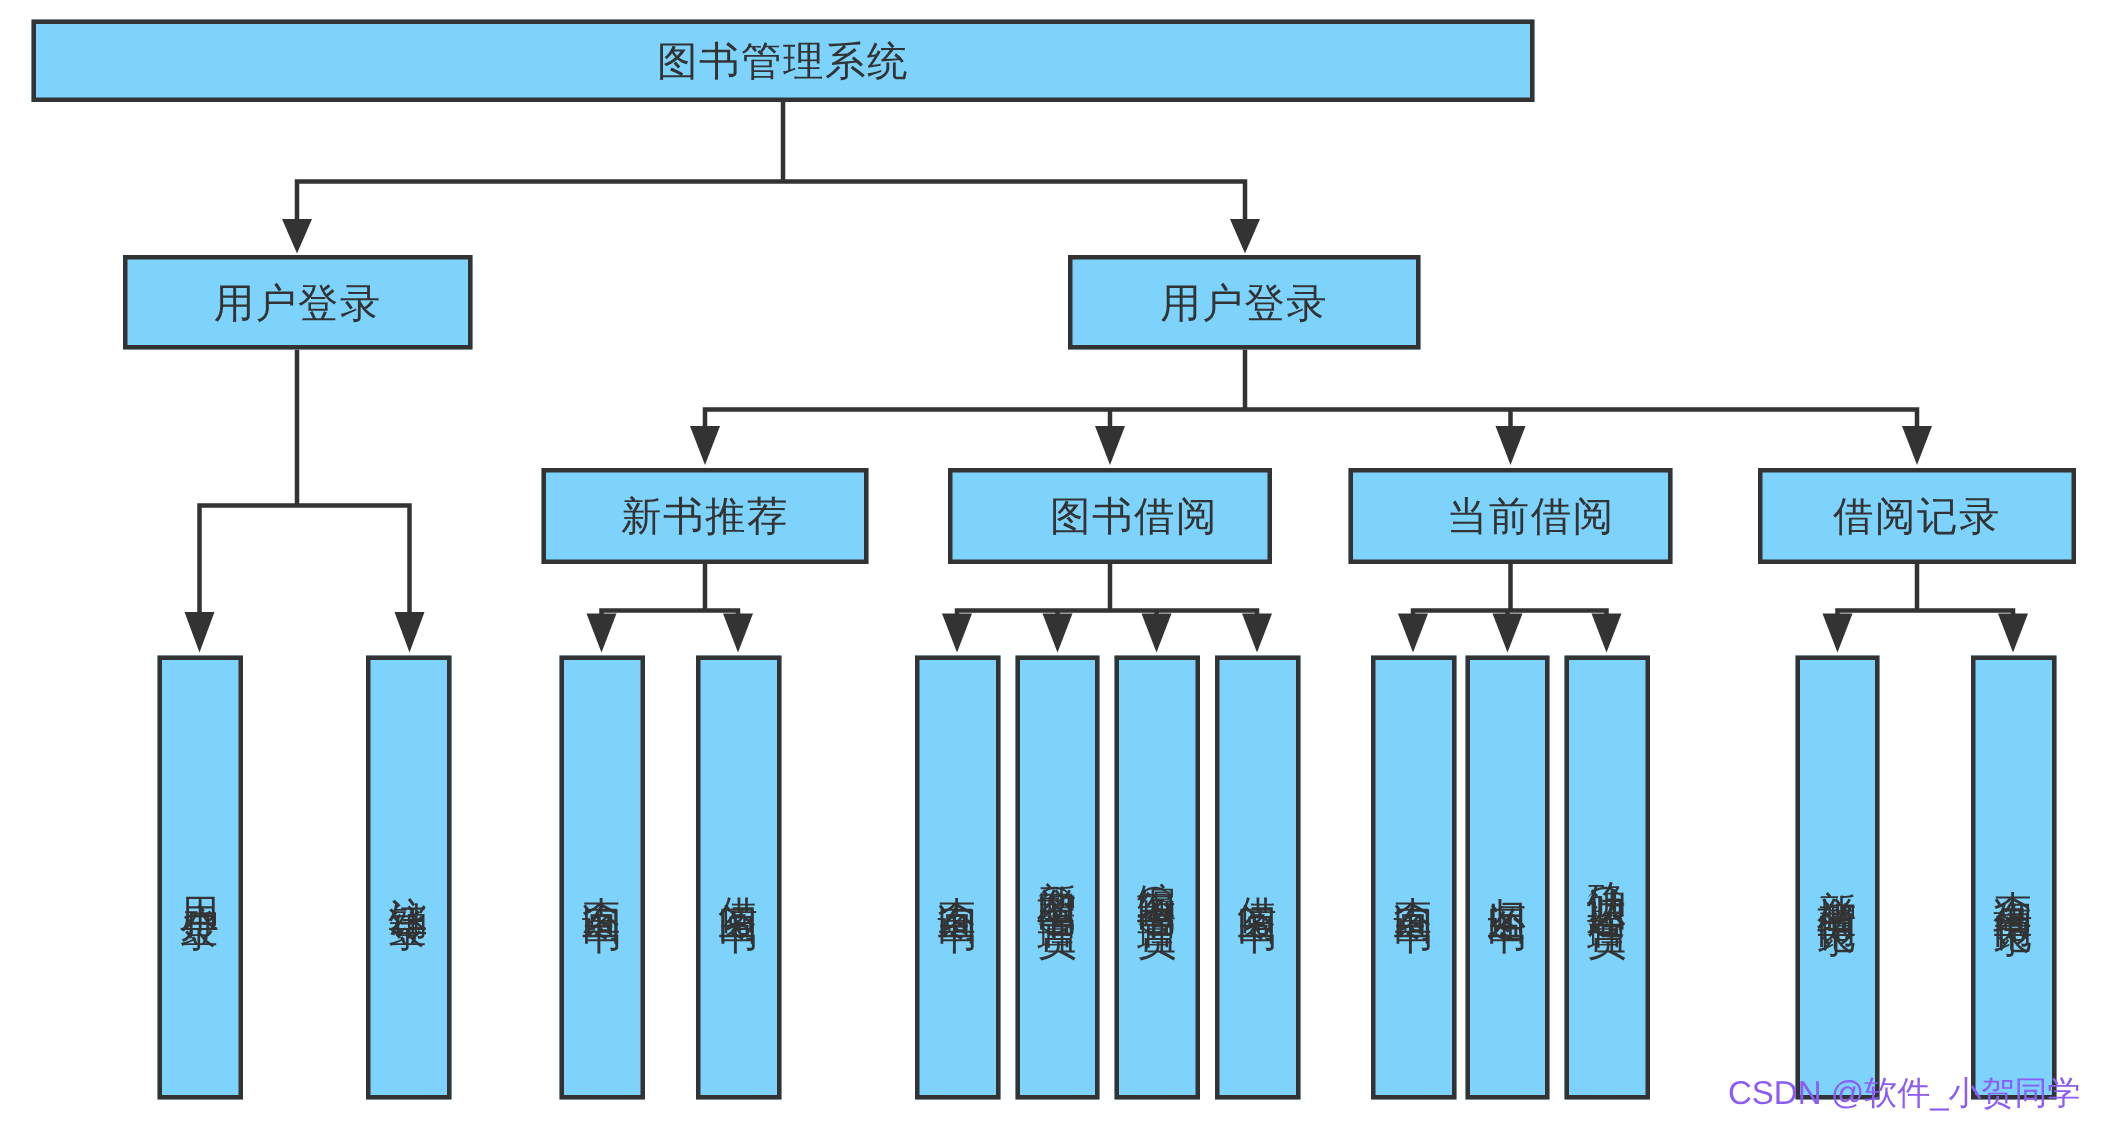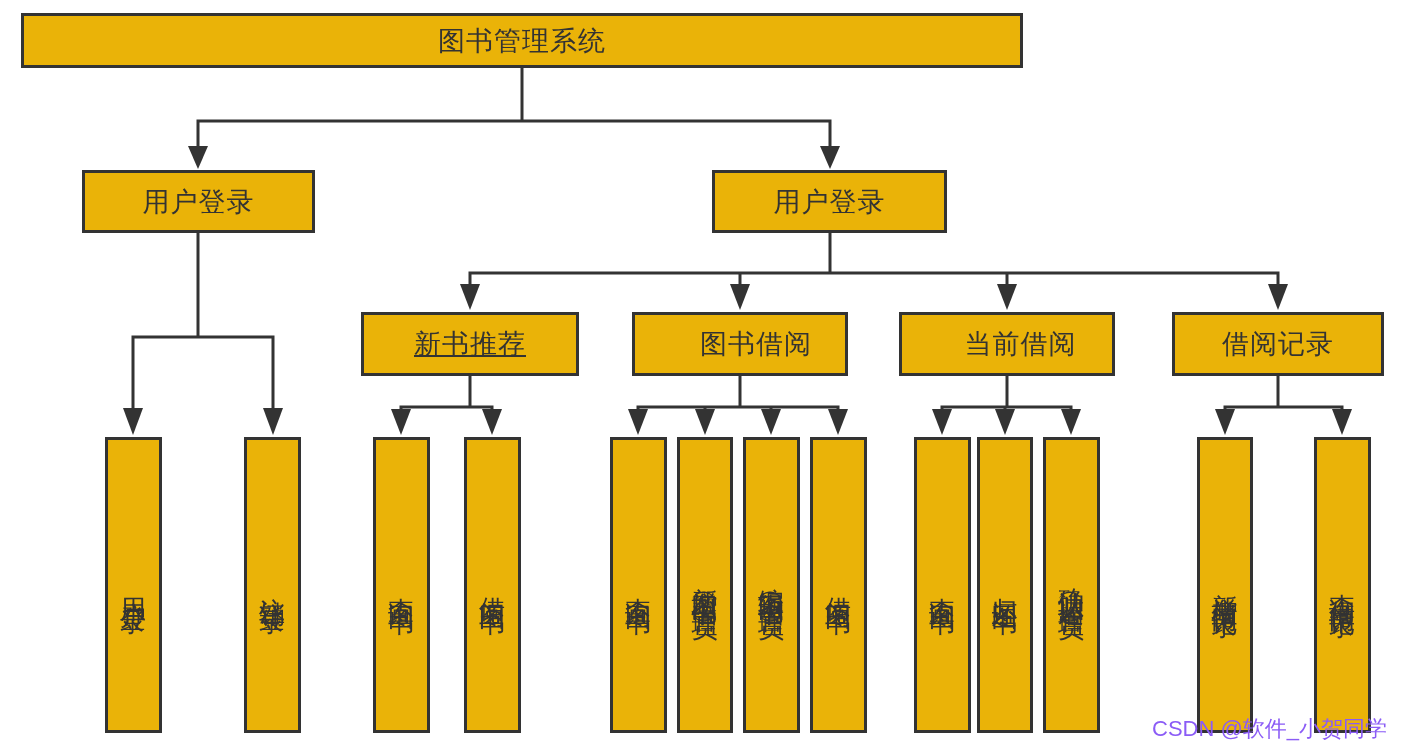--- a/index.html
+++ b/index.html
@@ -18,21 +18,21 @@
   .connectors {
     position: absolute;
     left: 0; top: 0;
     width: 1405px;
     height: 747px;
     pointer-events: none;
   }
   .node {
     position: absolute;
     box-sizing: border-box;
-    background: #eab308;
+    background: #7dd3fc;
     border: 3px solid #333333;
     display: flex;
     align-items: center;
     justify-content: center;
     color: #333333;
   }
   .node.h .label {
     font-size: 27px;
     letter-spacing: 1px;
     white-space: nowrap;
@@ -120,21 +120,21 @@
     <span class="label">图书管理系统</span>
   </div>
 
   <div class="node h" style="left:82px; top:170px; width:233px; height:63px;">
     <span class="label">用户登录</span>
   </div>
   <div class="node h" style="left:712px; top:170px; width:235px; height:63px;">
     <span class="label">用户登录</span>
   </div>
 
-  <div class="node h" style="left:361px; top:312px; width:218px; height:64px;text-decoration:underline;">
+  <div class="node h" style="left:361px; top:312px; width:218px; height:64px;">
     <span class="label">新书推荐</span>
   </div>
   <div class="node h" style="left:632px; top:312px; width:216px; height:64px;padding-left:32px;">
     <span class="label">图书借阅</span>
   </div>
   <div class="node h" style="left:899px; top:312px; width:216px; height:64px;padding-left:27px;">
     <span class="label">当前借阅</span>
   </div>
   <div class="node h" style="left:1172px; top:312px; width:212px; height:64px;">
     <span class="label">借阅记录</span>

